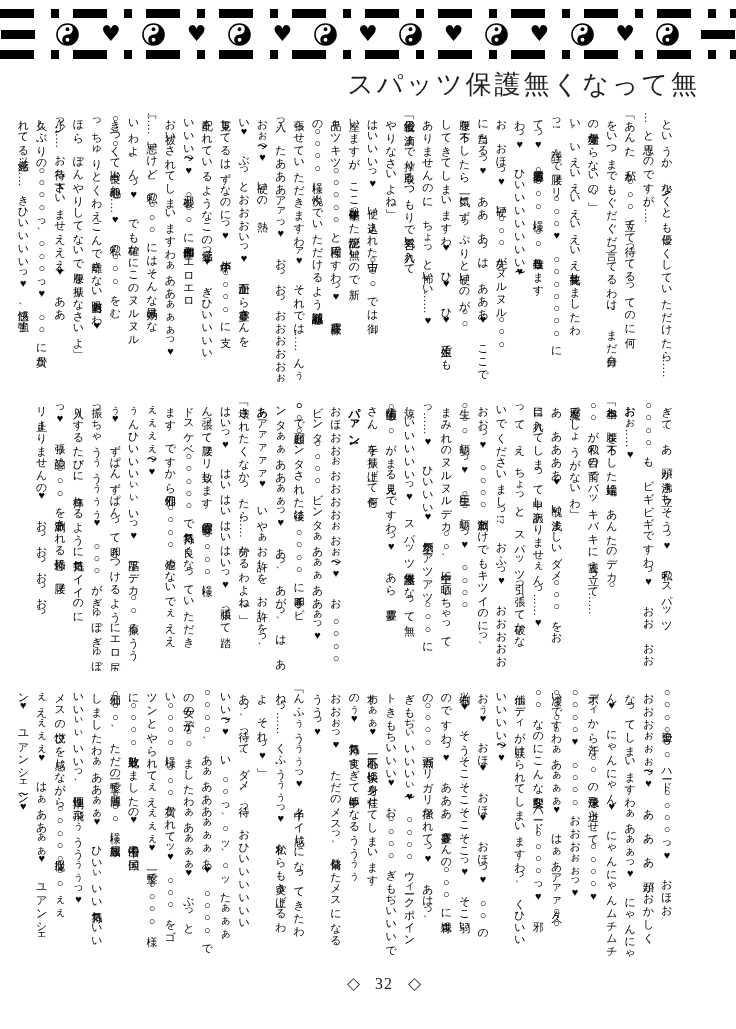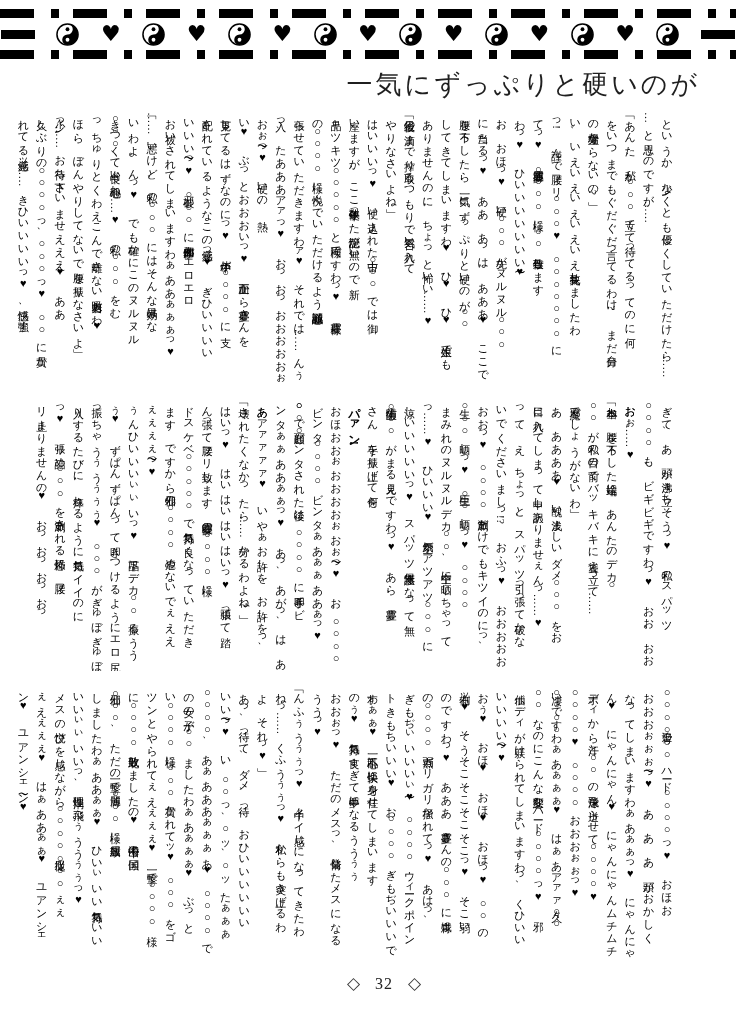--- a/index.html
+++ b/index.html
@@ -131,21 +131,21 @@
             <path d="M12 1a11 11 0 0 1 0 22a5.5 5.5 0 0 1 0-11a5.5 5.5 0 0 0 0-11z" fill="#000"></path>
             <circle cx="12" cy="6.5" r="2" fill="#000"></circle>
             <circle cx="12" cy="17.5" r="2" fill="#fff"></circle>
           </svg>
         </span>
         <span class="edge-dash"></span>
       </div>
     <div class="row-dash"></div>
   </div>
 
-  <h1 class="title">一気にずっぷりと硬いのが</h1>
+  <h1 class="title">スパッツ保護無くなって無</h1>
 
   <div class="band" id="band1">
       <div class="tcol">というか、少なくとも優しくしていただけたら……</div>
       <div class="tcol">…と思うのですが……</div>
       <div class="tcol">「あんた、私が○○○立てて待ってるってのに何</div>
       <div class="tcol">をいつまでもぐだぐだ言ってるわけ?　まだ自分</div>
       <div class="tcol">の立場分からないの?」</div>
       <div class="tcol">い、いえいえいえいえいえ失礼致しましたわ</div>
       <div class="tcol">っ!　謹んで腰フリ○○○♥　○○○○○○○に</div>
       <div class="tcol">てっ♥　博麗霊夢○○○○様に○○奉仕致します</div>

